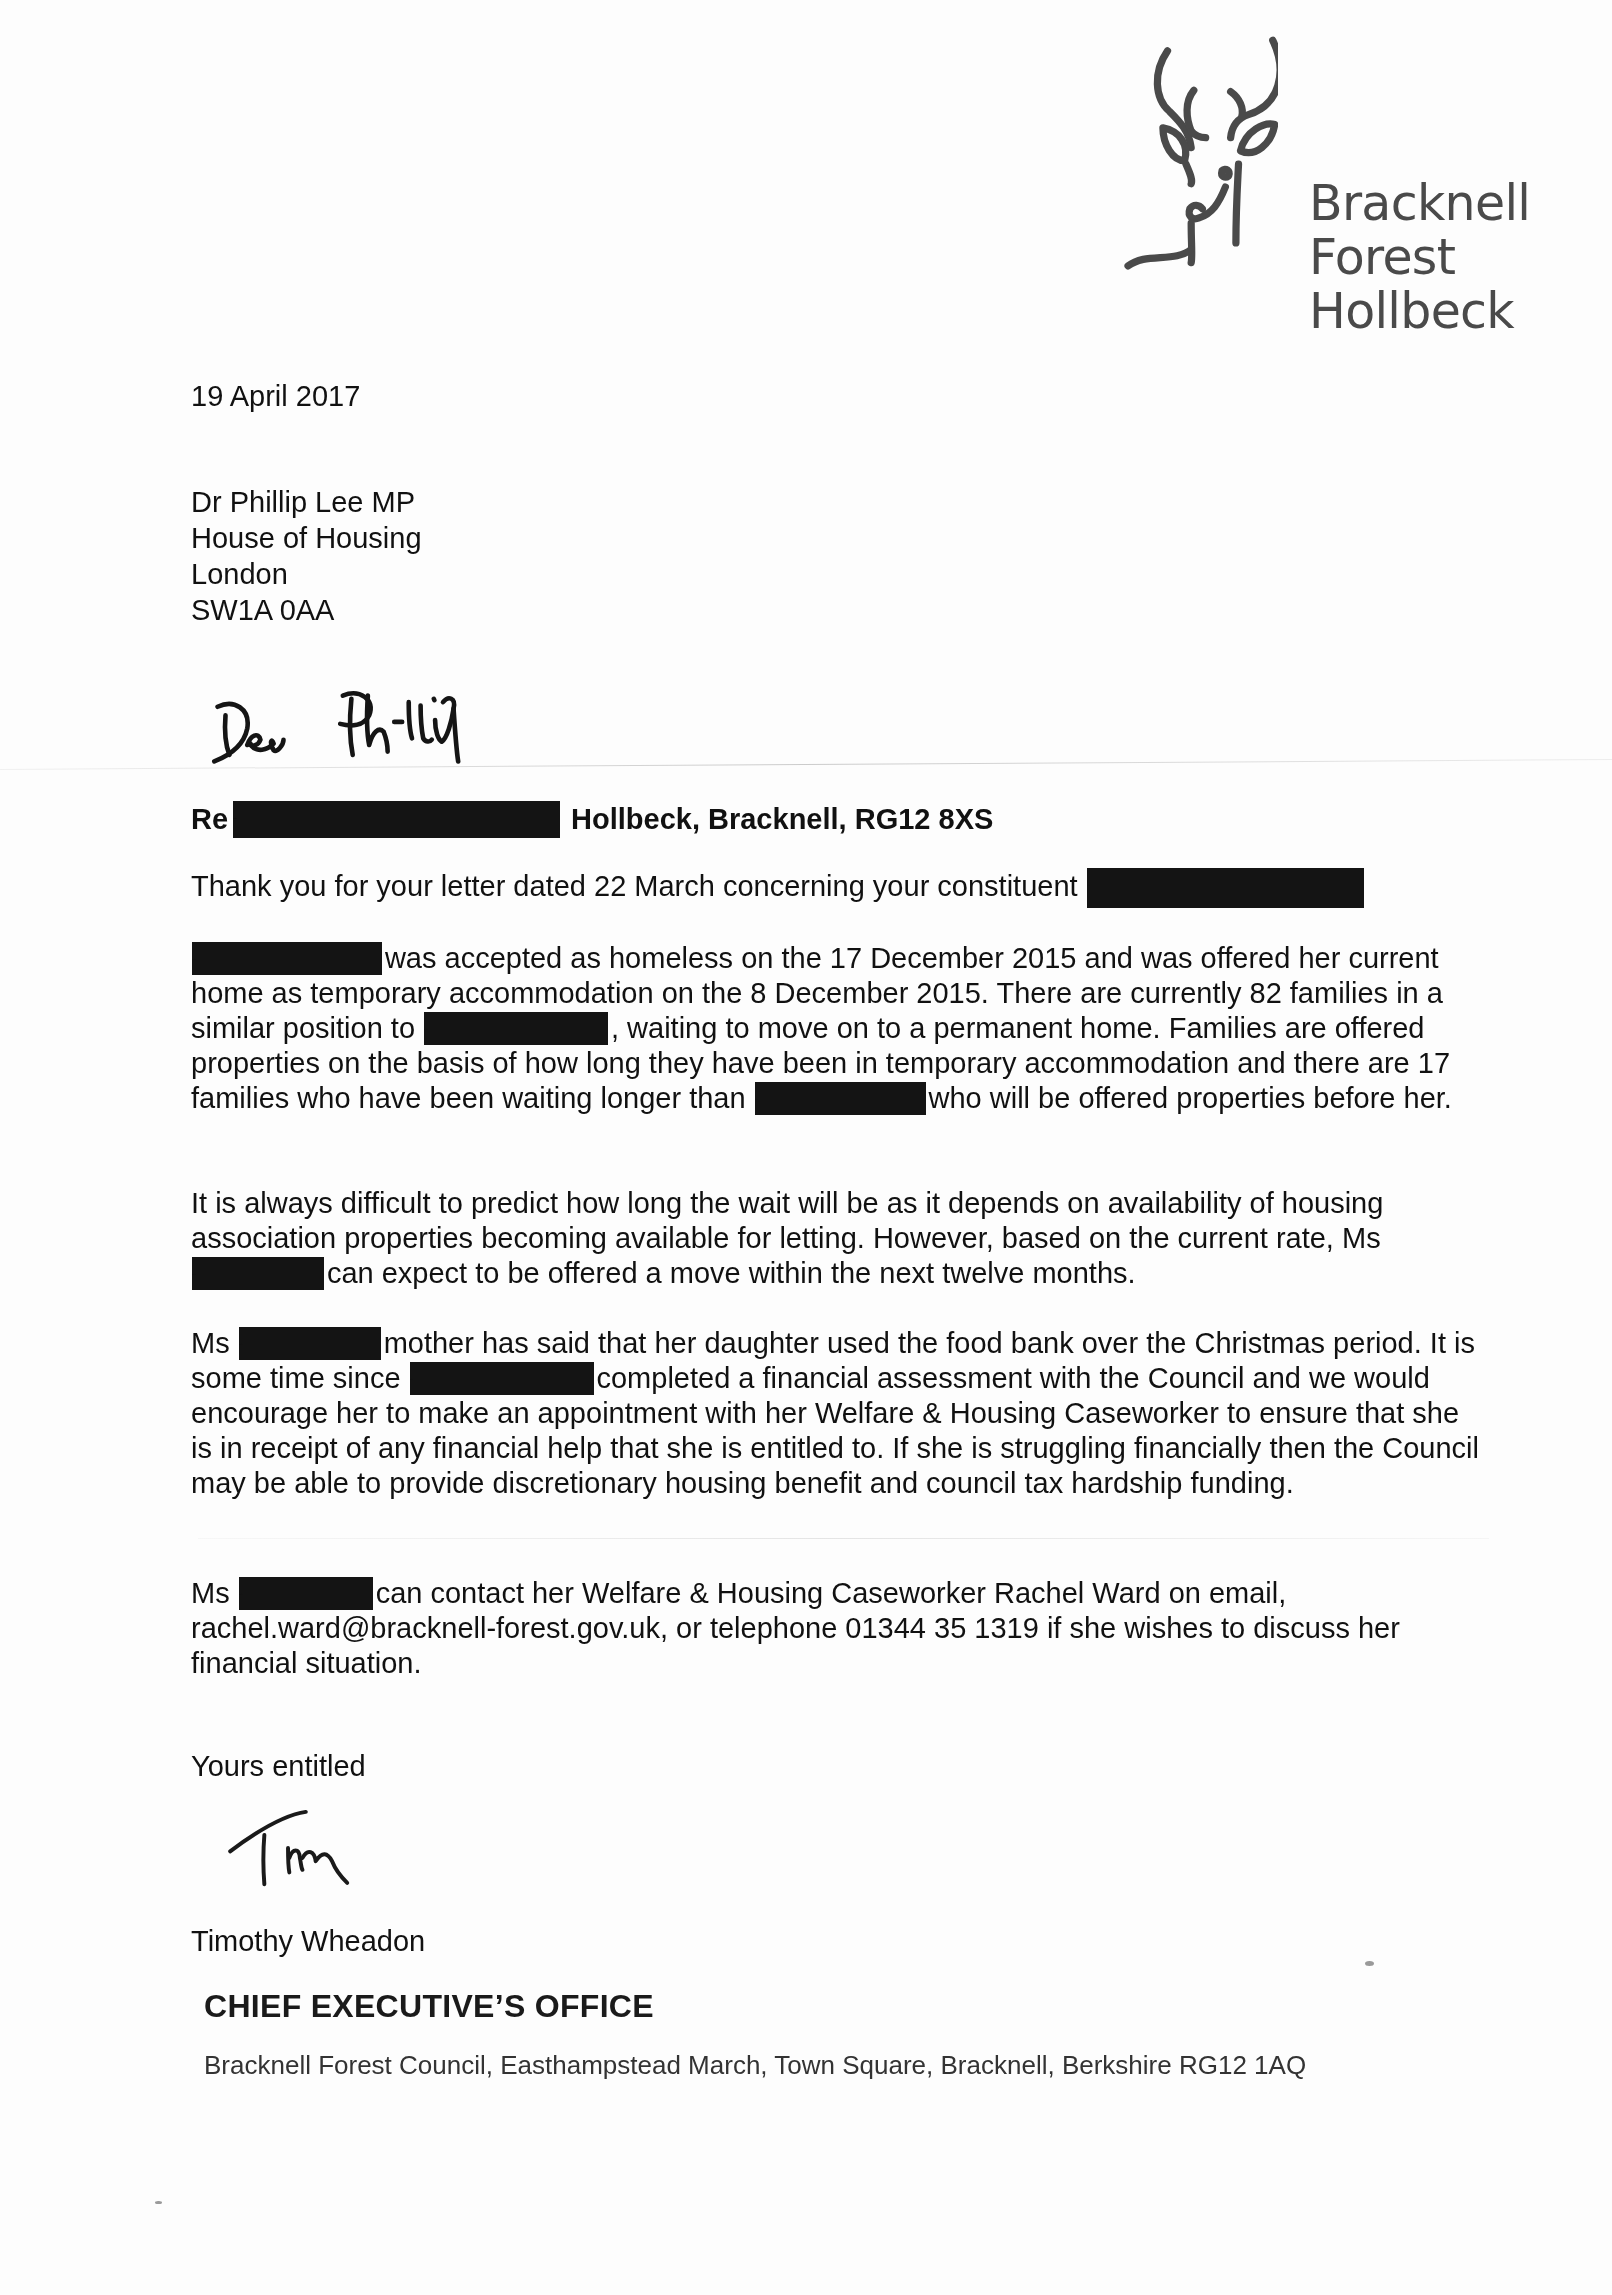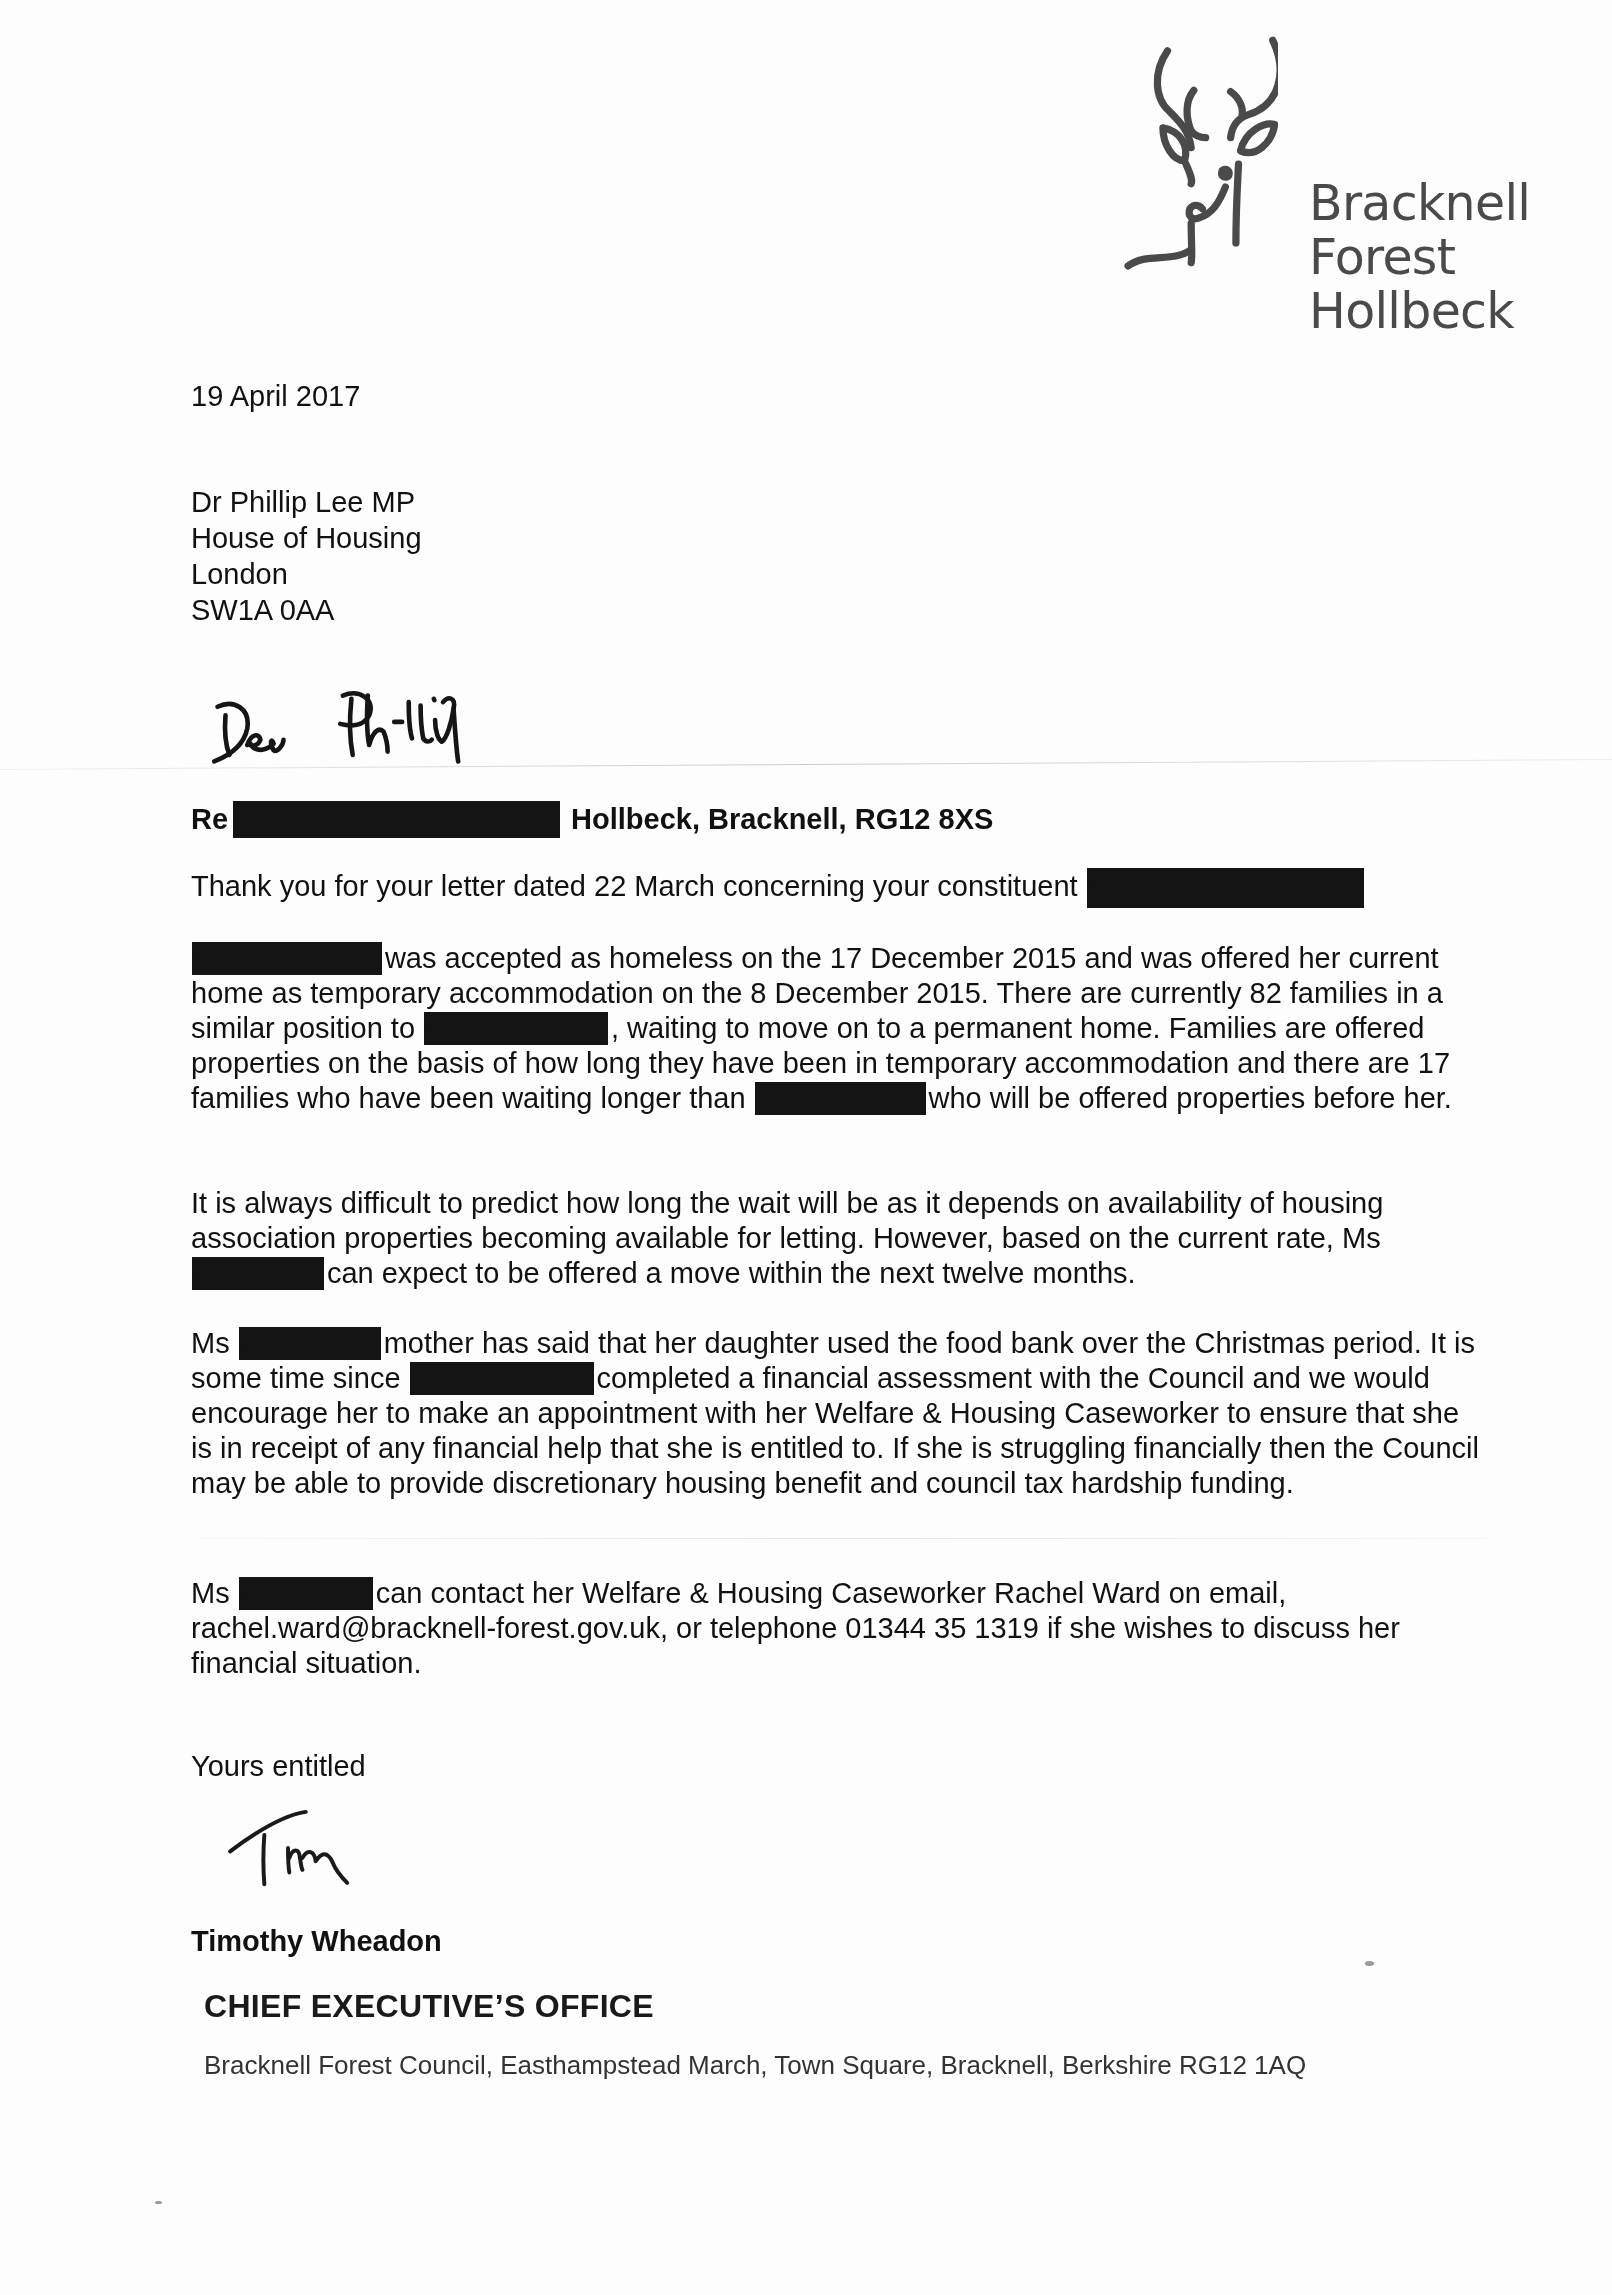--- a/index.html
+++ b/index.html
@@ -62,21 +62,21 @@
     .r-const { width: 277px; height: 40px; vertical-align: -12px; margin-left: 9.2px; }
     .r-ms { width: 190px; }
     .r-ms2 { width: 184px; }
     .r-ms3 { width: 171px; }
     .r-cr { width: 132px; }
     .r-crs { width: 142px; }
     .r-cr2 { width: 134px; }
 
     .closing { top: 1749px; }
     .signature { position: absolute; left: 217px; top: 1792px; width: 171px; height: 99px; }
-    .signer { top: 1924px; font-weight: bold; }
+    .signer { top: 1924px; }
 
     .office {
       position: absolute; left: 204px; top: 1988px;
       font-size: 32px; font-weight: bold; letter-spacing: 0.3px; color: #1a1a1a;
       white-space: nowrap;
       text-align: center;
     }
     .footer {
       position: absolute; left: 204px; top: 2048px;
       font-size: 26px; line-height: 34px; color: #333; white-space: nowrap;

